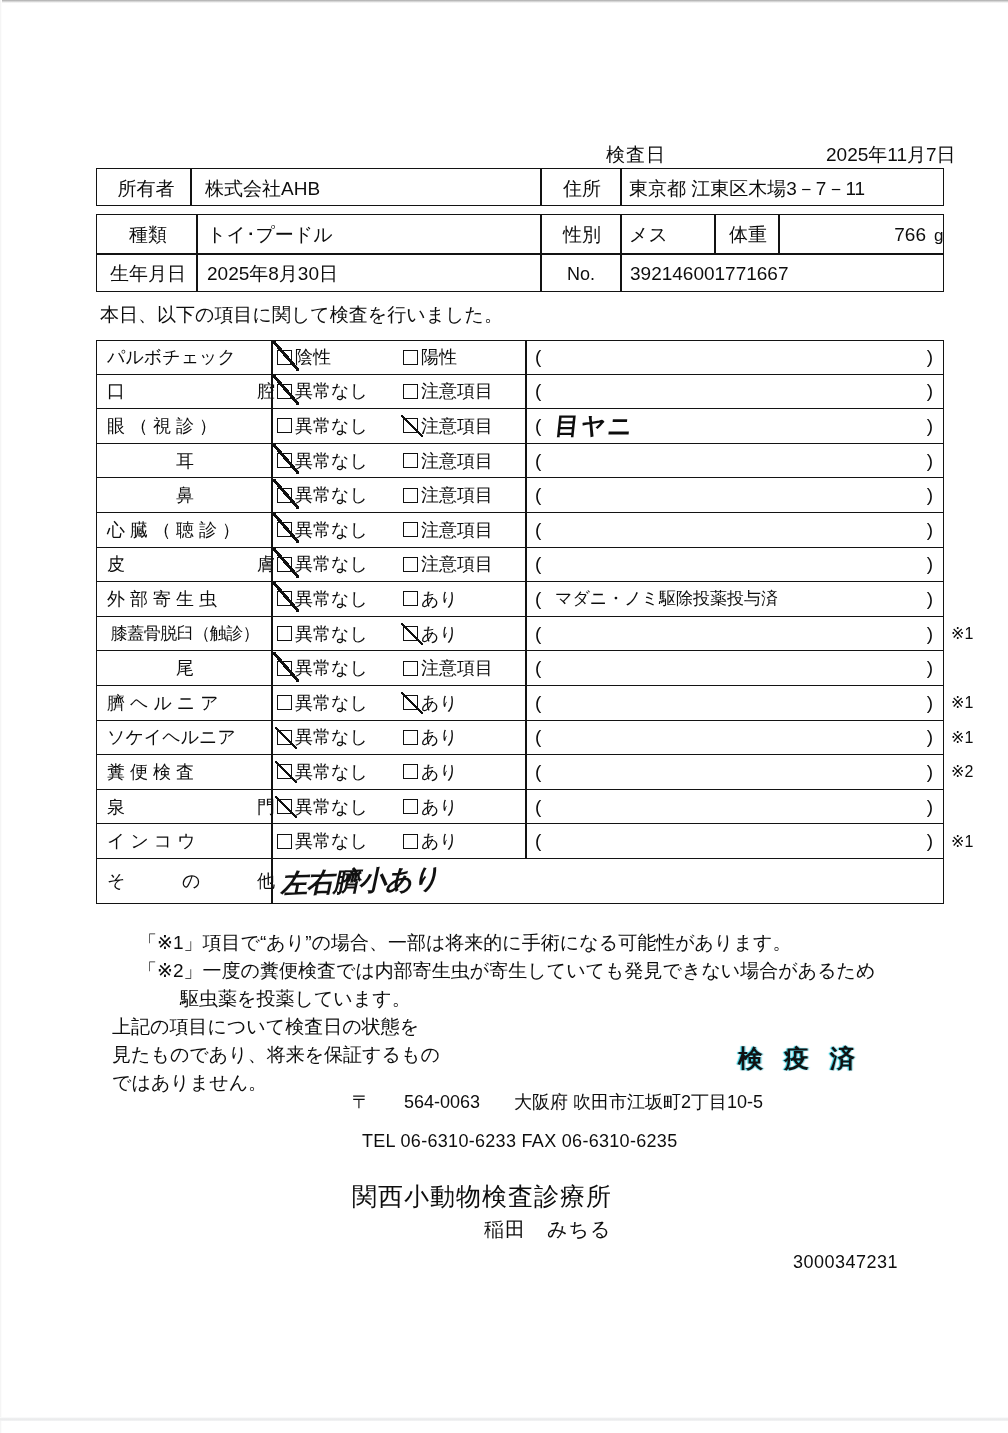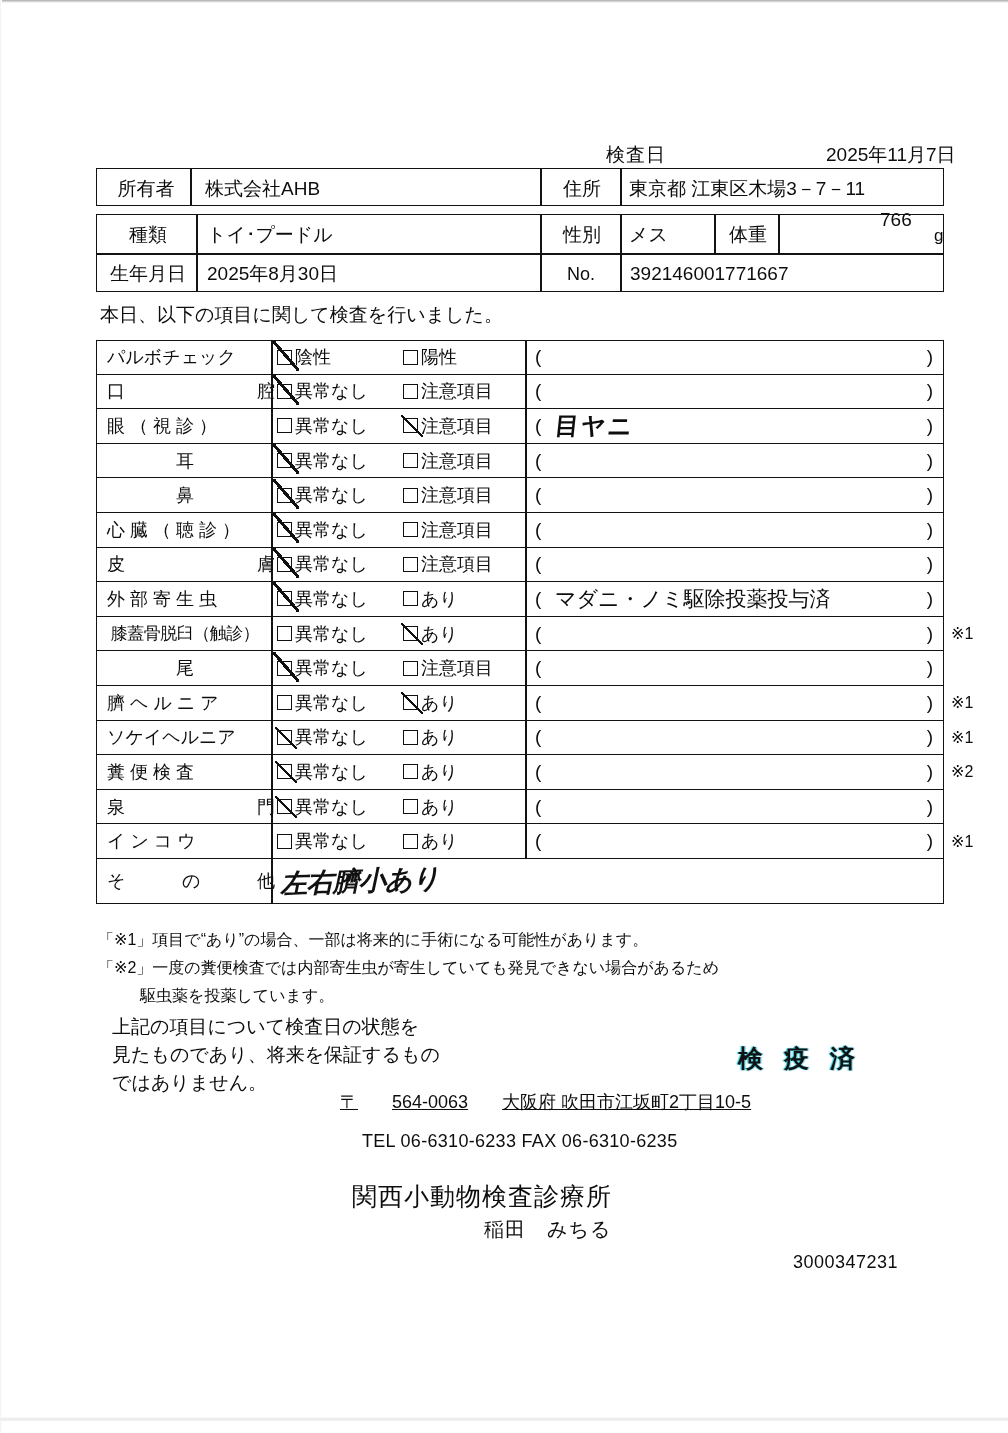--- a/index.html
+++ b/index.html
@@ -189,21 +189,21 @@
     right: 10px;
     top: 0; height: 100%;
     display: flex; align-items: center;
     font-size: 19px;
   }
   .noteval {
     position: absolute;
     left: 458px;
     top: 0; height: 100%;
     display: flex; align-items: center;
-    font-size: 21px;
+    font-size: 17px;
     white-space: nowrap;
   }
   .noteval.hand {
     font-family: "DejaVu Sans", sans-serif;
     font-size: 24px;
     font-weight: 600;
     letter-spacing: 2px;
     transform: skewX(-6deg);
   }
   .star {
@@ -223,22 +223,23 @@
     font-weight: 600;
     letter-spacing: -1px;
     transform: skewX(-14deg) rotate(-2.2deg);
     color: #111;
     white-space: nowrap;
   }
 
   
   .fnote {
     position: absolute;
-    font-size: 16px;
-    white-space: nowrap;
+    font-size: 19px;
+    white-space: nowrap;
+    margin-left: 40px;
   }
   #fn1 { left: 98px;  top: 930px; }
   #fn2 { left: 98px;  top: 958px; }
   #fn3 { left: 140px; top: 986px; }
 
   .discl {
     position: absolute;
     left: 112px;
     font-size: 19px;
     white-space: nowrap;
@@ -253,24 +254,23 @@
     font-size: 25px;
     font-weight: 700;
     letter-spacing: 7px;
     color: #111;
     text-shadow: -1.2px 0 1px rgba(0,190,210,.80), 1.2px 0 1px rgba(0,170,200,.55);
     text-align: right;
   }
 
   .addr {
     position: absolute;
-    left: 340px; top: 1090px;
+    left: 352px; top: 1090px;
     font-size: 18px;
     white-space: nowrap;
-    text-decoration: underline;
   }
   .addr .sp  { display:inline-block; width: 34px; }
 
   .tel {
     position: absolute;
     left: 362px; top: 1131px;
     font-size: 18px;
     white-space: nowrap;
     letter-spacing: .3px;
   }
@@ -326,21 +326,21 @@
   <div id="info-v3"></div>
   <div id="info-v4"></div>
   <div id="info-v5"></div>
   <div id="info-v6"></div>
 
   <div class="cellt ctr" style="left:104px; top:225px; width:88px;">種類</div>
   <div class="cellt" style="left:207px; top:225px;">トイ･プードル</div>
   <div class="cellt ctr" style="left:552px; top:225px; width:60px;">性別</div>
   <div class="cellt" style="left:629px; top:225px;">メス</div>
   <div class="cellt ctr" style="left:722px; top:225px; width:52px;">体重</div>
-  <div class="cellt" style="left:880px; top:210px; text-align:left; width:46px;">766</div>
+  <div class="cellt" style="left:880px; top:225px; text-align:right; width:46px;">766</div>
   <div class="cellt" style="left:934px; top:227px; font-size:17px;">g</div>
 
   <div class="cellt ctr" style="left:102px; top:264px; width:92px;">生年月日</div>
   <div class="cellt" style="left:207px; top:264px;">2025年8月30日</div>
   <div class="cellt ctr" style="left:548px; top:265px; width:66px; font-size:18px;">No.</div>
   <div class="cellt" style="left:630px; top:264px;">392146001771667</div>
 
   <div class="intro">本日、以下の項目に関して検査を行いました。</div>
 
   <div id="checktable">

